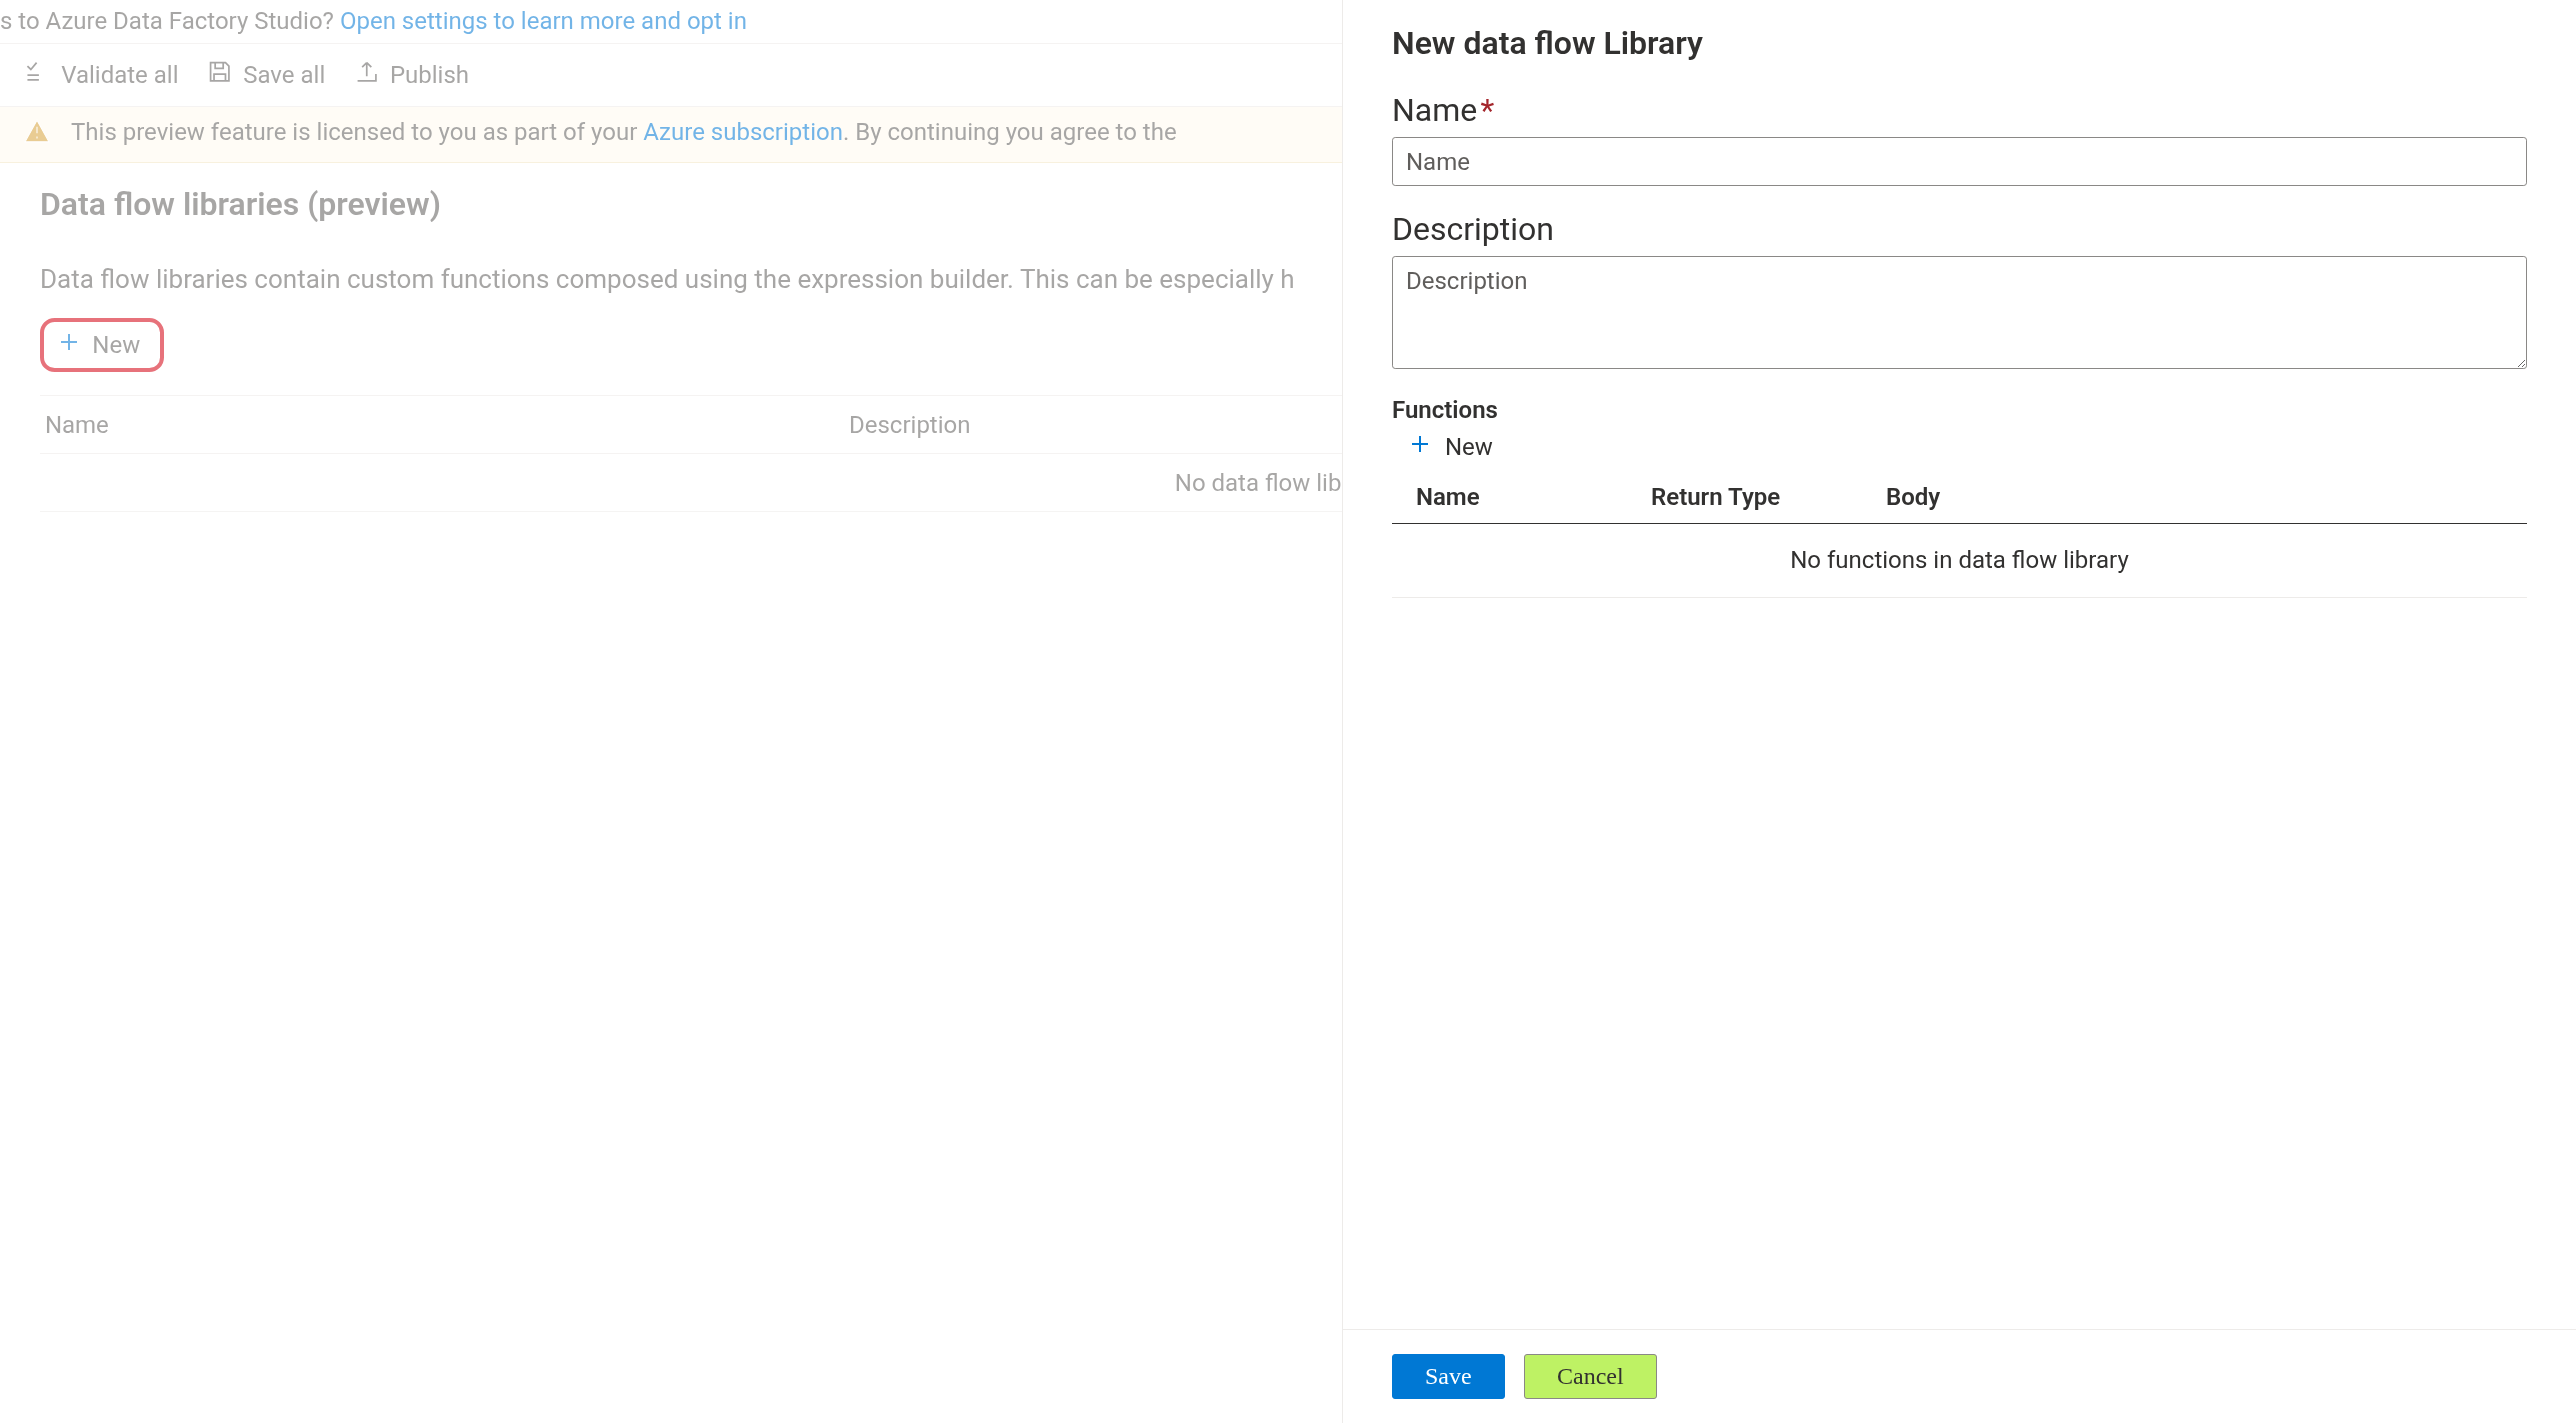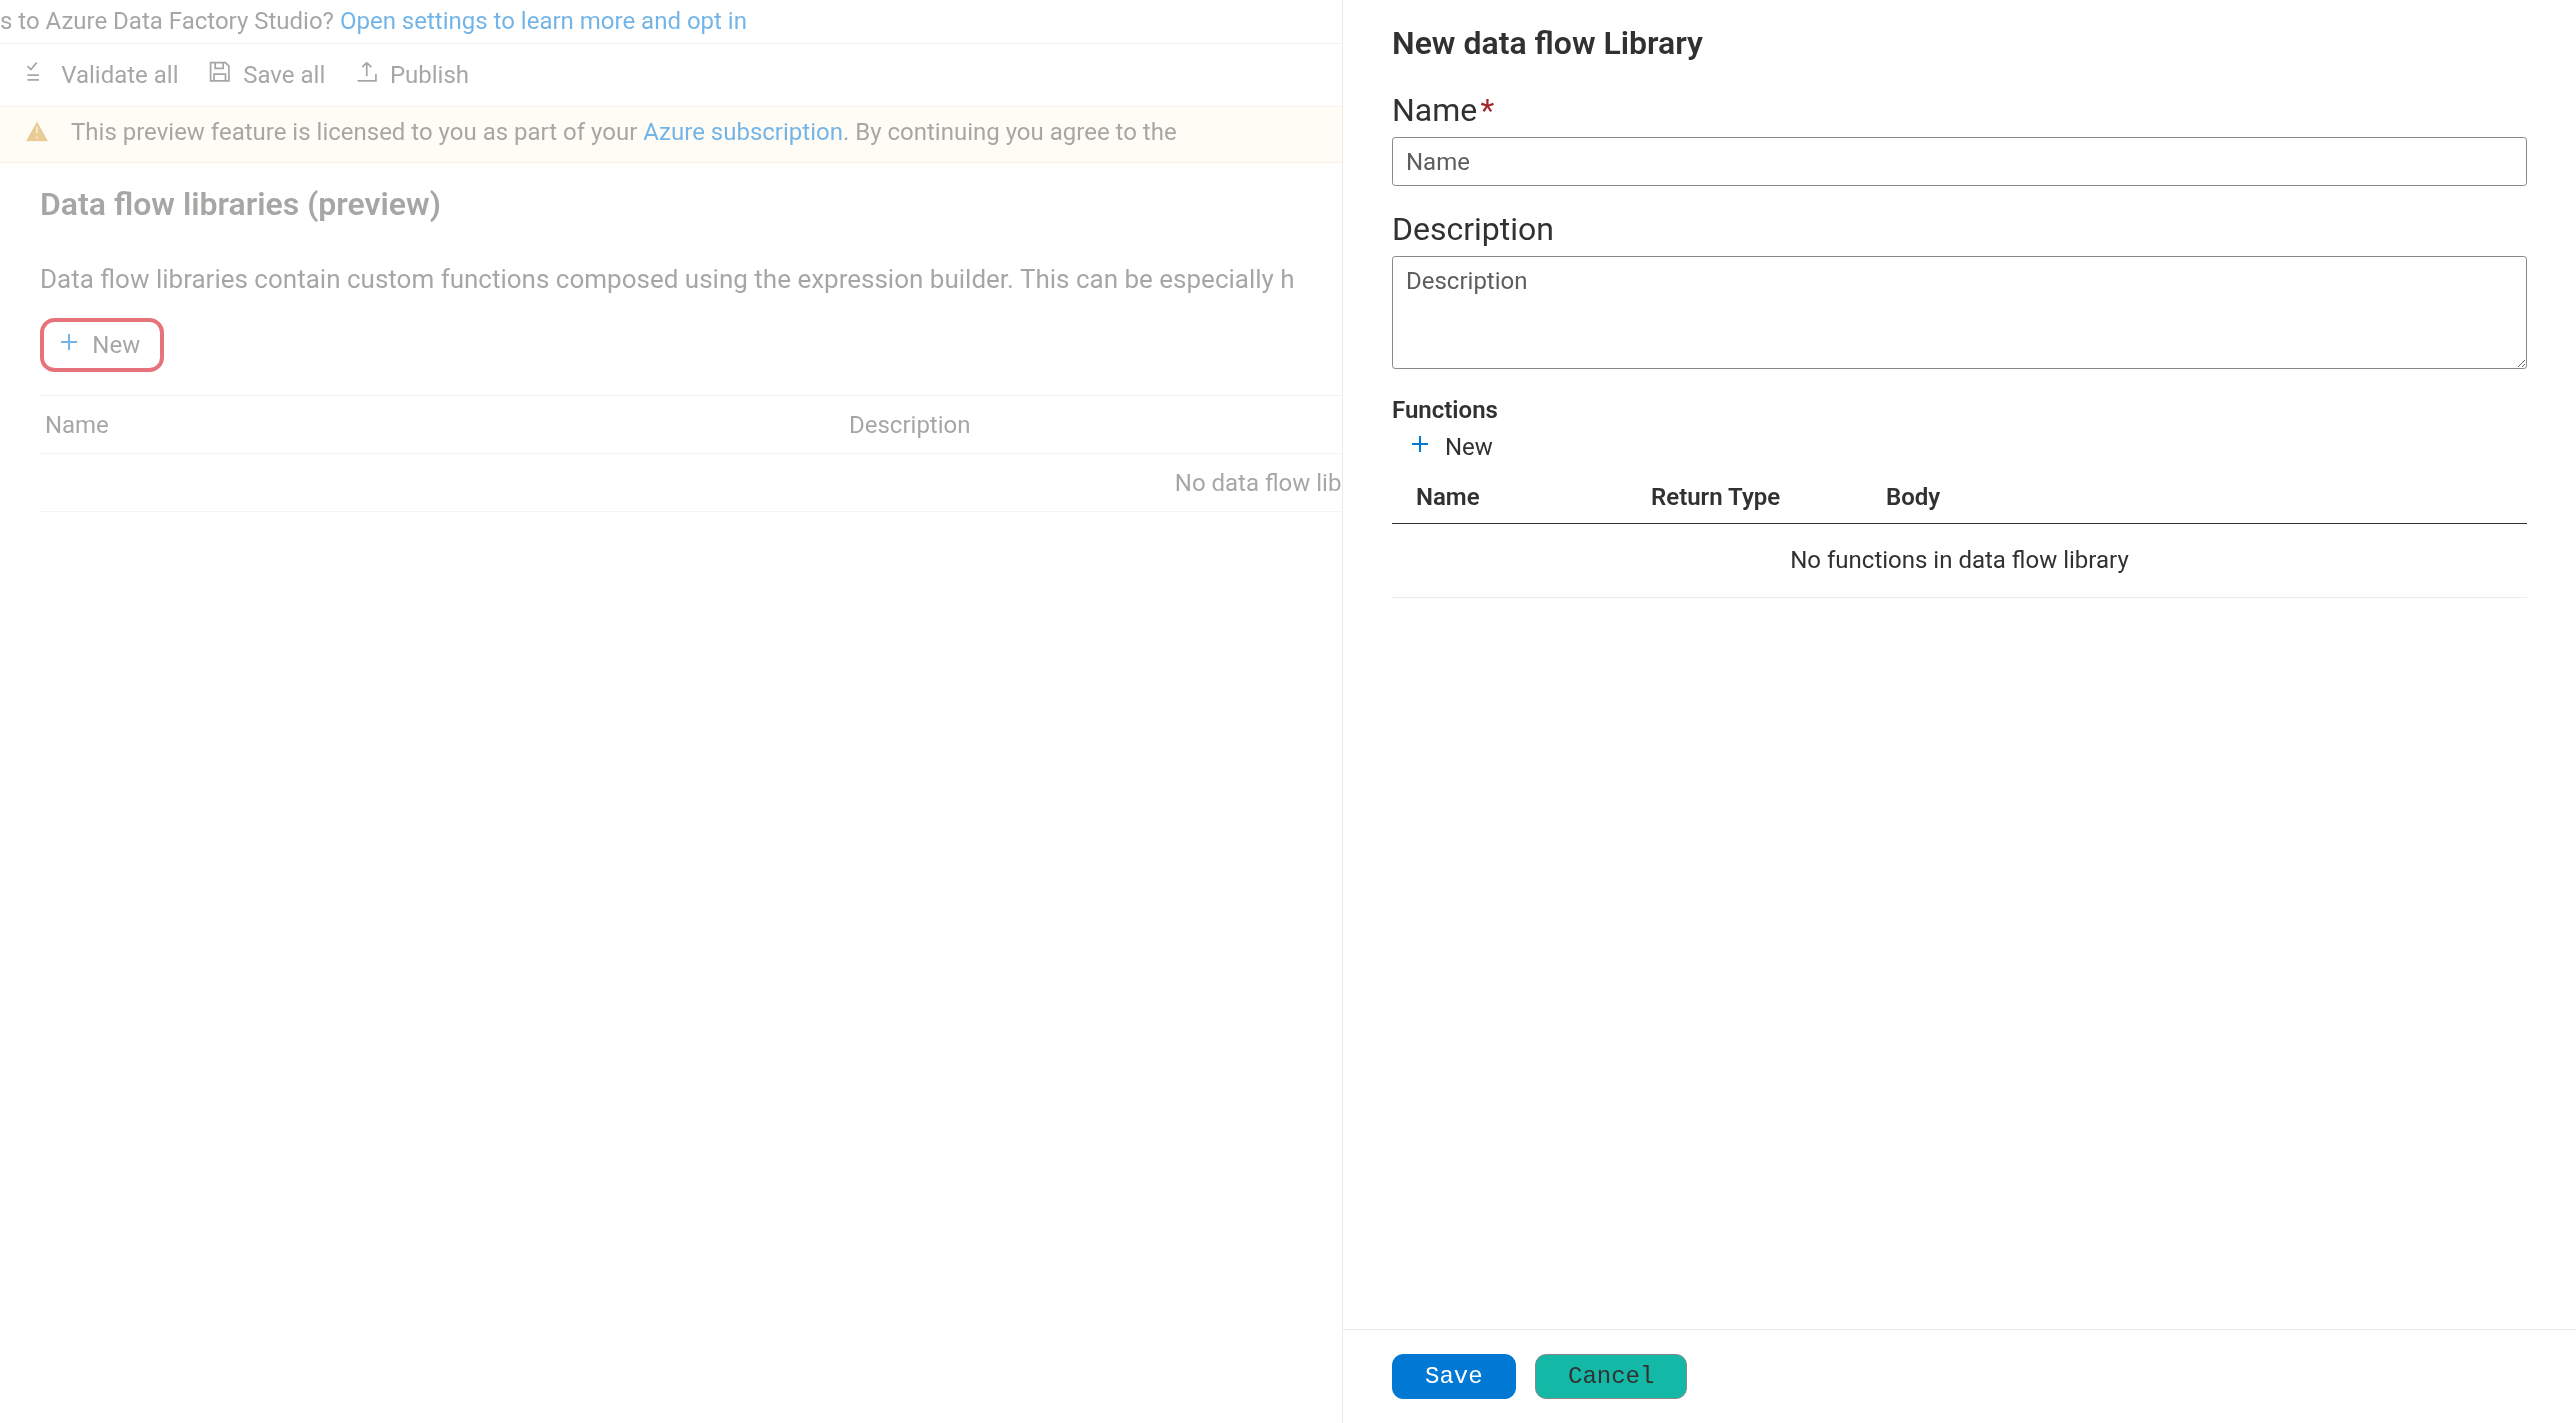--- a/index.html
+++ b/index.html
@@ -199,31 +199,31 @@
 
   .panel-footer {
     border-top: 0.8px solid #edebe9;
     padding: 24px 49px;
     display: flex;
     gap: 19.4px;
   }
   .btn {
     font-size: 24px;
     padding: 8px 32px;
-    border-radius: 11px;
+    border-radius: 3px;
     cursor: pointer;
-    font-family: Liberation Mono, monospace;
+    font-family: Liberation Serif, serif;
   }
   .btn-primary {
     background: #0078d4;
     color: #fff;
     border: 0.8px solid #0078d4;
   }
   .btn-secondary {
-    background: #14b8a6;
+    background: #bef264;
     color: #323130;
     border: 0.8px solid #8a8886;
   }
 </style>
 </head>
 <body>
 
 <div class="main-area">
 
   <div class="top-banner">

